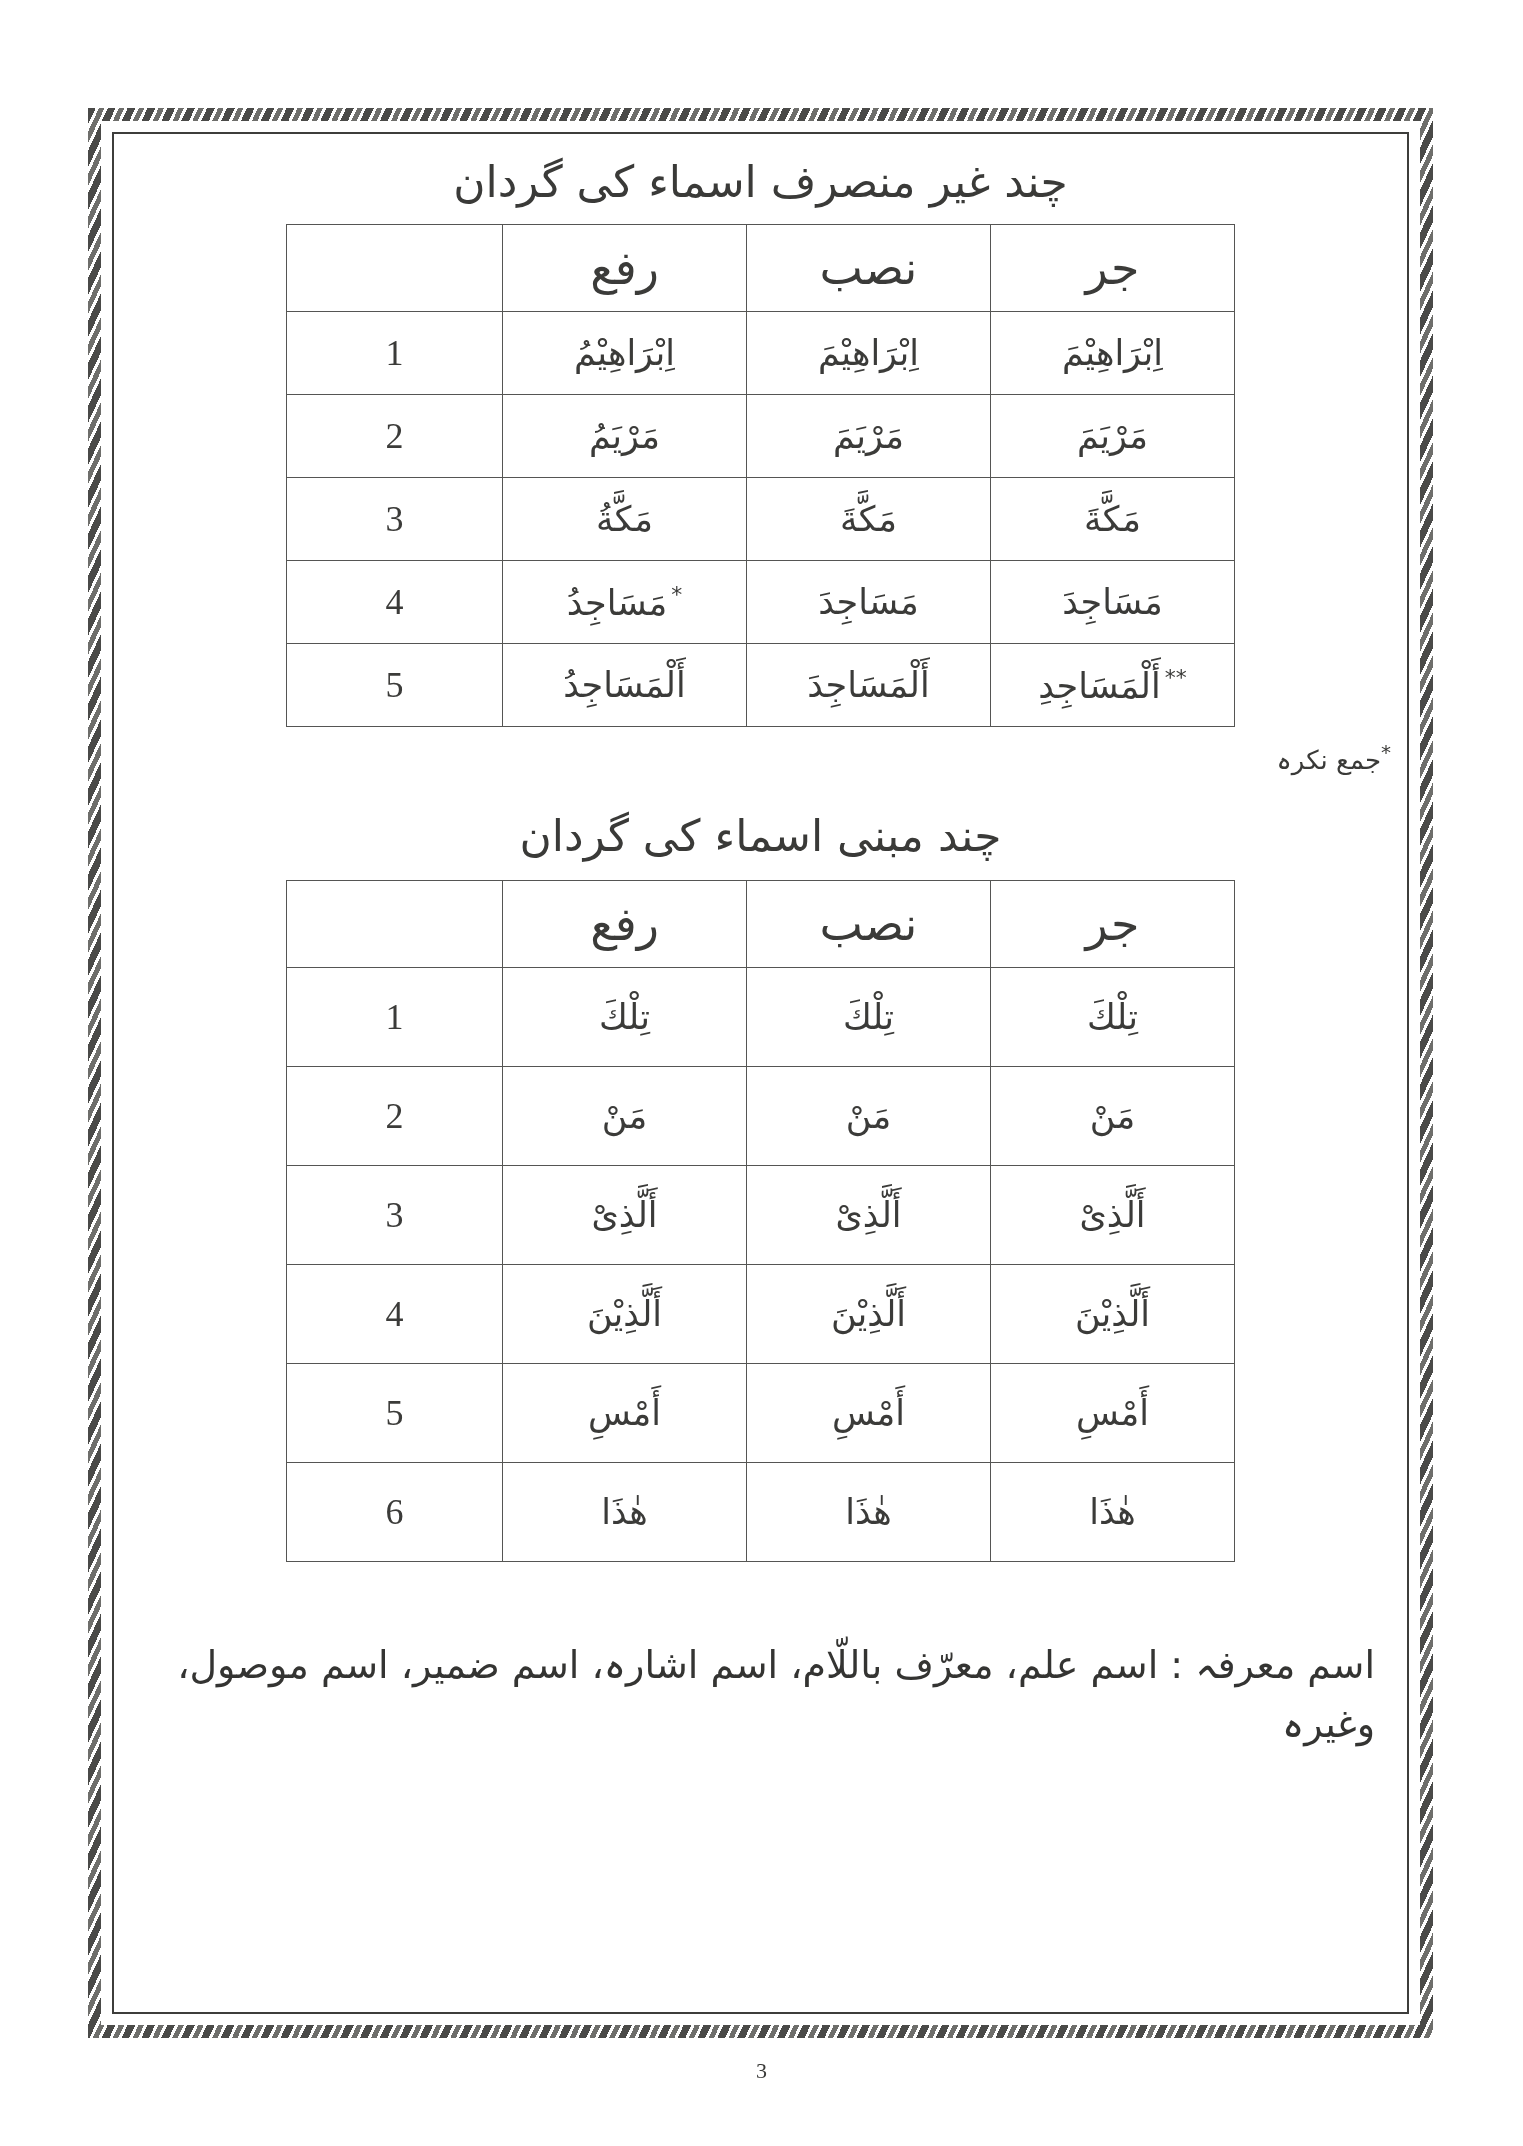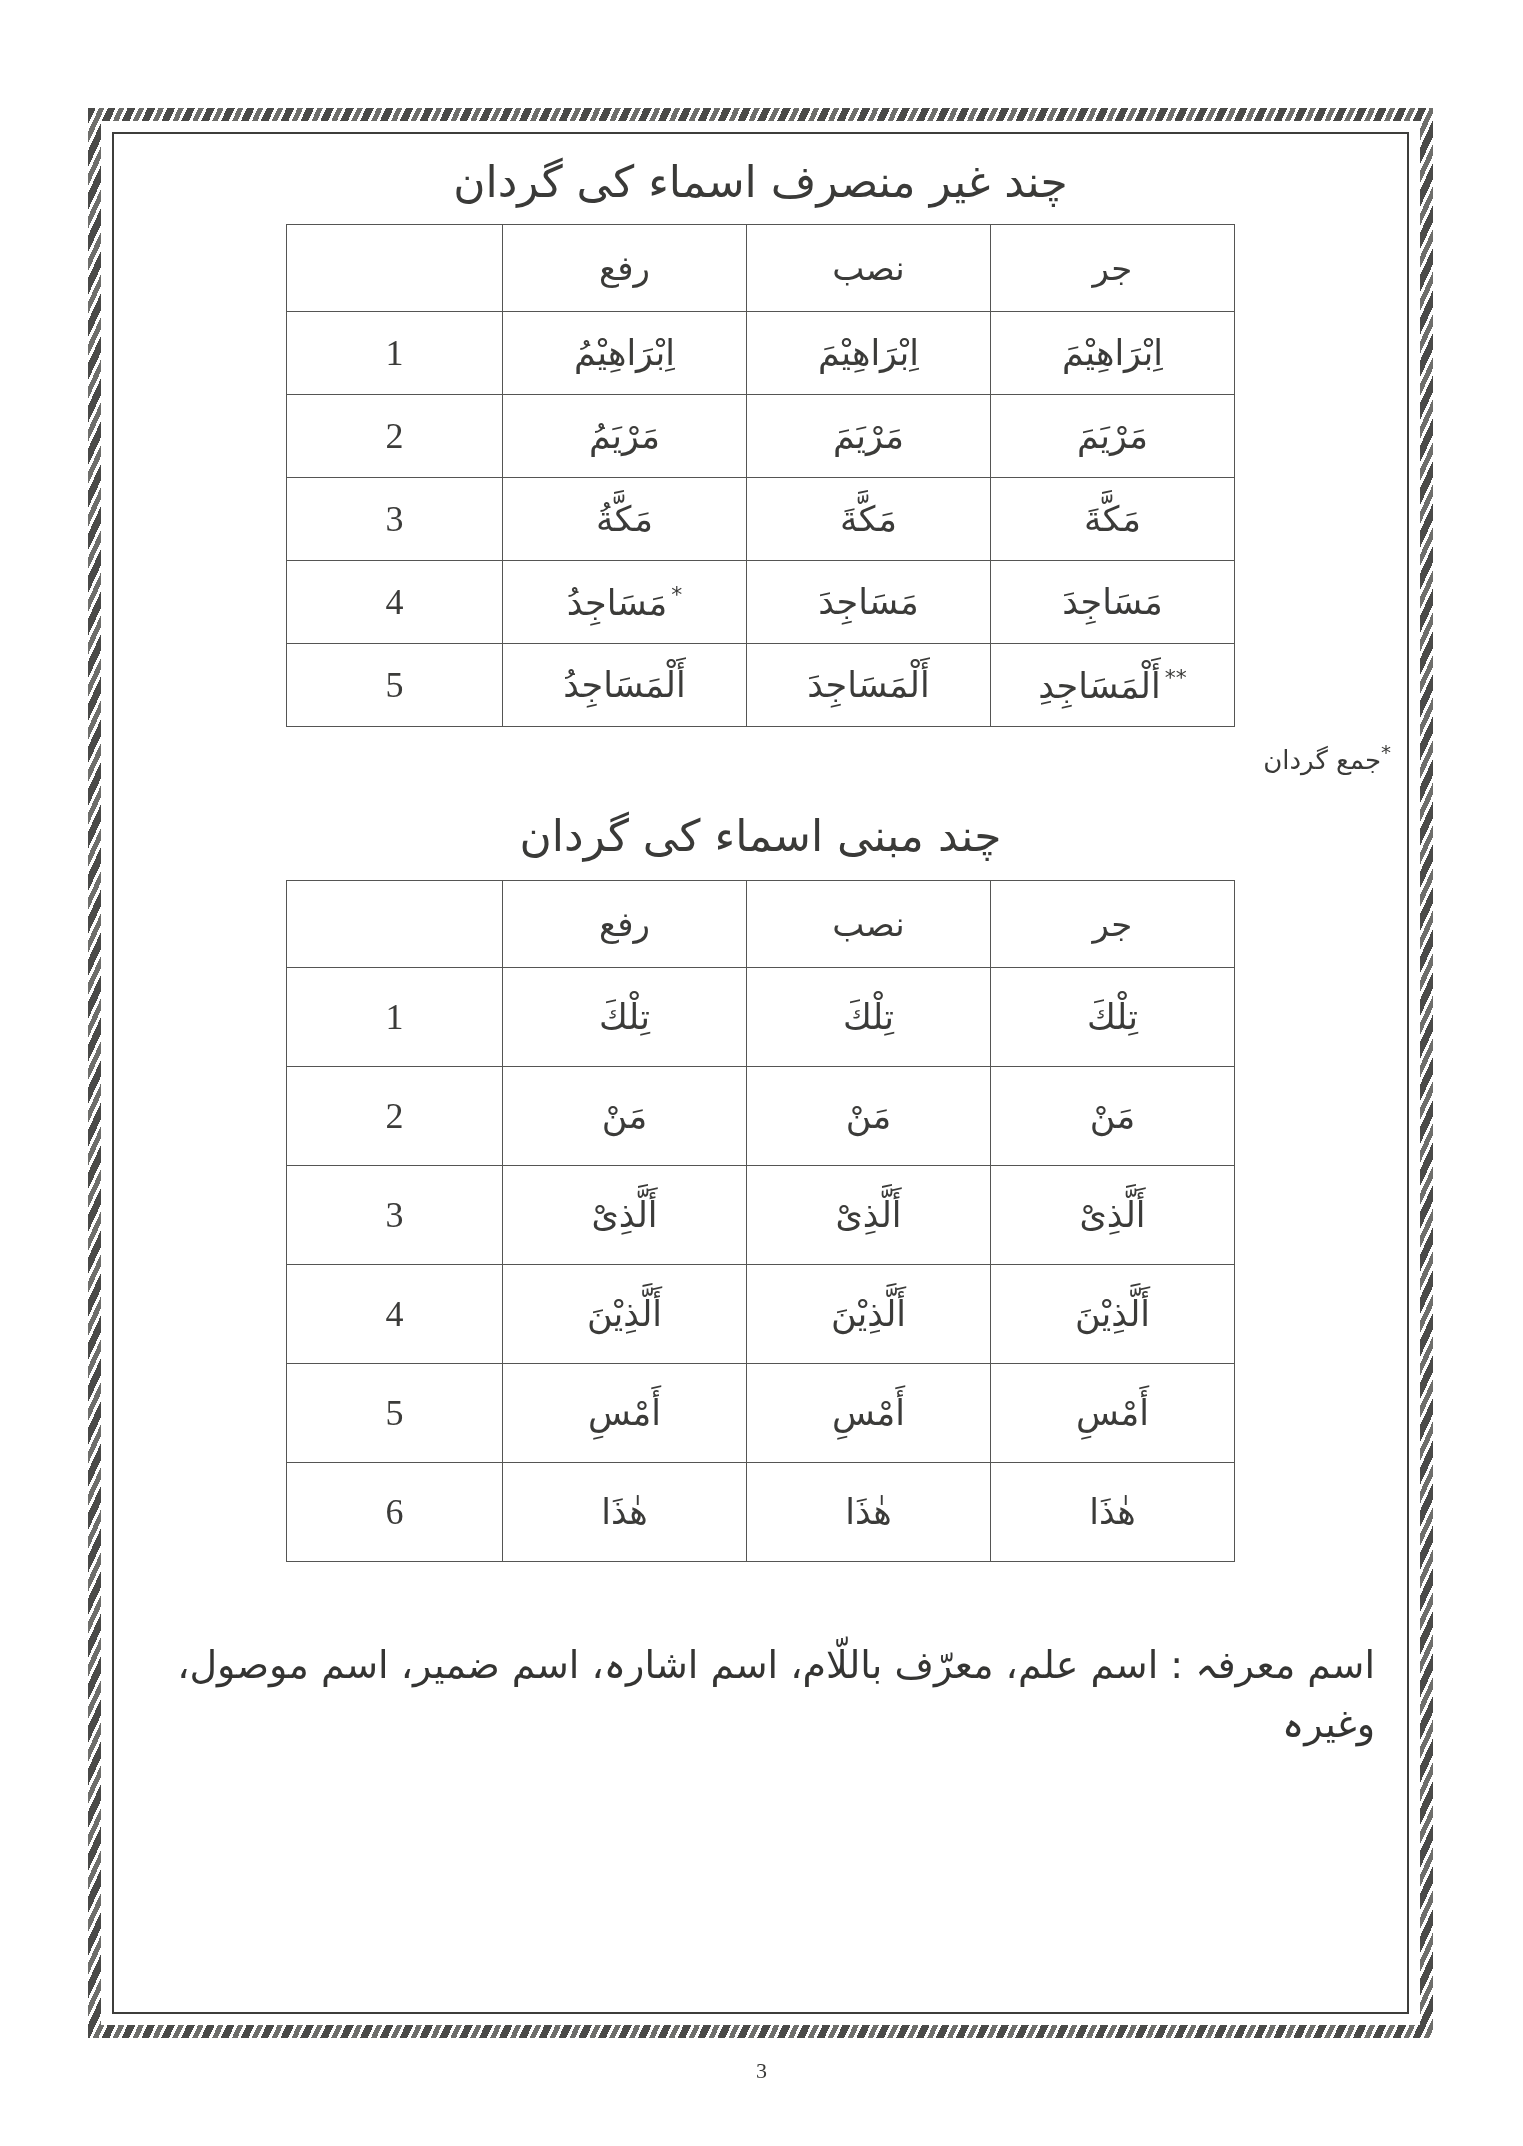--- a/index.html
+++ b/index.html
@@ -88,21 +88,21 @@
     vertical-align: middle;
     color: #3b3b39;
     font-weight: 400;
     padding: 0;
   }
   .col-idx { width: 215px; }
   .col-word { width: 243px; }
 
   .hdr-cell {
     height: 86px;
-    font-size: 34px;
+    font-size: 46px;
     font-family: "DejaVu Sans", sans-serif;
   }
   .data-cell {
     height: 82px;
     font-size: 35px;
     font-family: "DejaVu Sans", sans-serif;
     position: relative;
     white-space: nowrap;
   }
   .idx-cell {
@@ -215,21 +215,21 @@
             <td class="data-cell col-word"><span class="mark lead">**</span><span>أَلْمَسَاجِدِ</span></td>
             <td class="data-cell col-word">أَلْمَسَاجِدَ</td>
             <td class="data-cell col-word">أَلْمَسَاجِدُ</td>
             <td class="data-cell idx-cell col-idx">5</td>
           </tr>
         </tbody>
       </table>
     </div>
 
     <div class="footnote-row">
-      <span class="fn-item"><span class="fn-star">*</span><span>جمع گردان</span></span>
+      <span class="fn-item"><span class="fn-star">*</span><span>جمع نکرہ</span></span>
     </div>
 
     <div class="section-title" id="title-2">چند مبنی اسماء کی گردان</div>
 
     <div class="grid-wrap">
       <table class="grid tall">
         <thead>
           <tr>
             <th class="hdr-cell col-word">جر</th>
             <th class="hdr-cell col-word">نصب</th>

